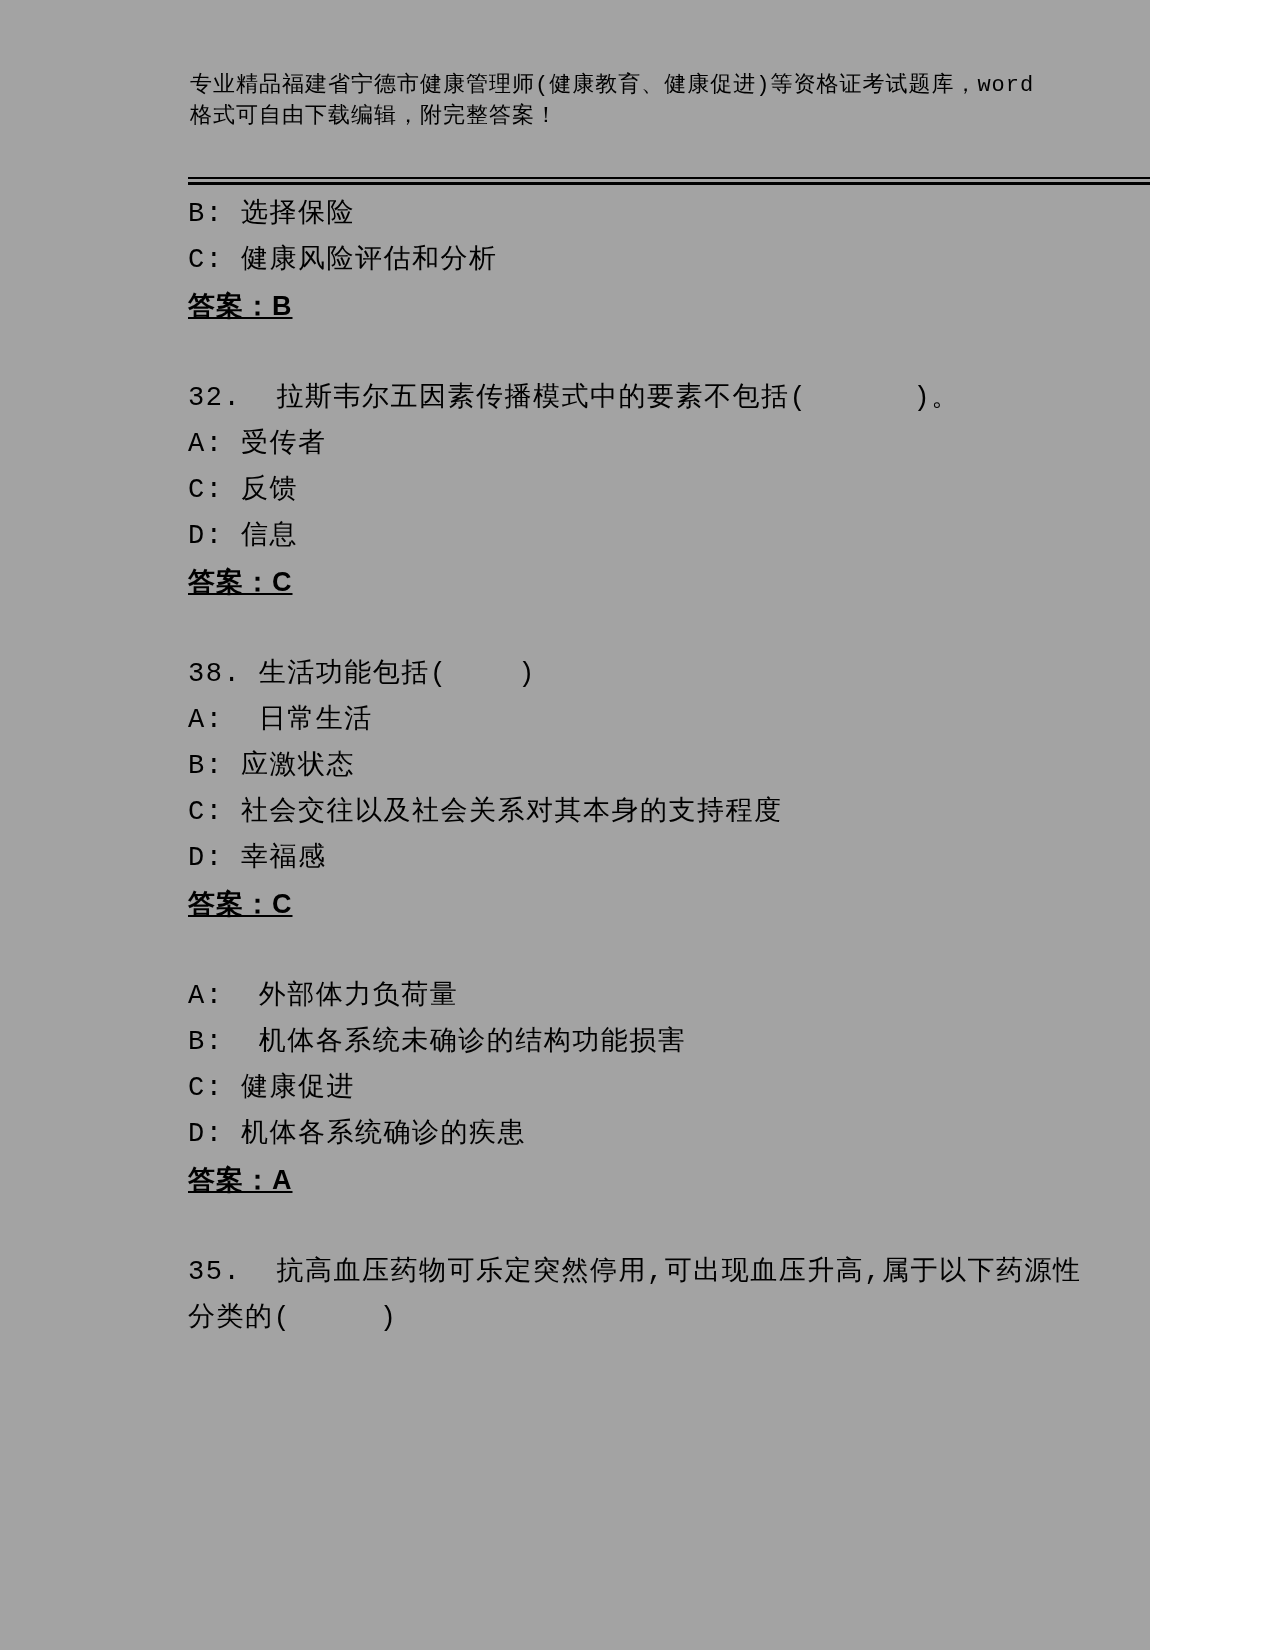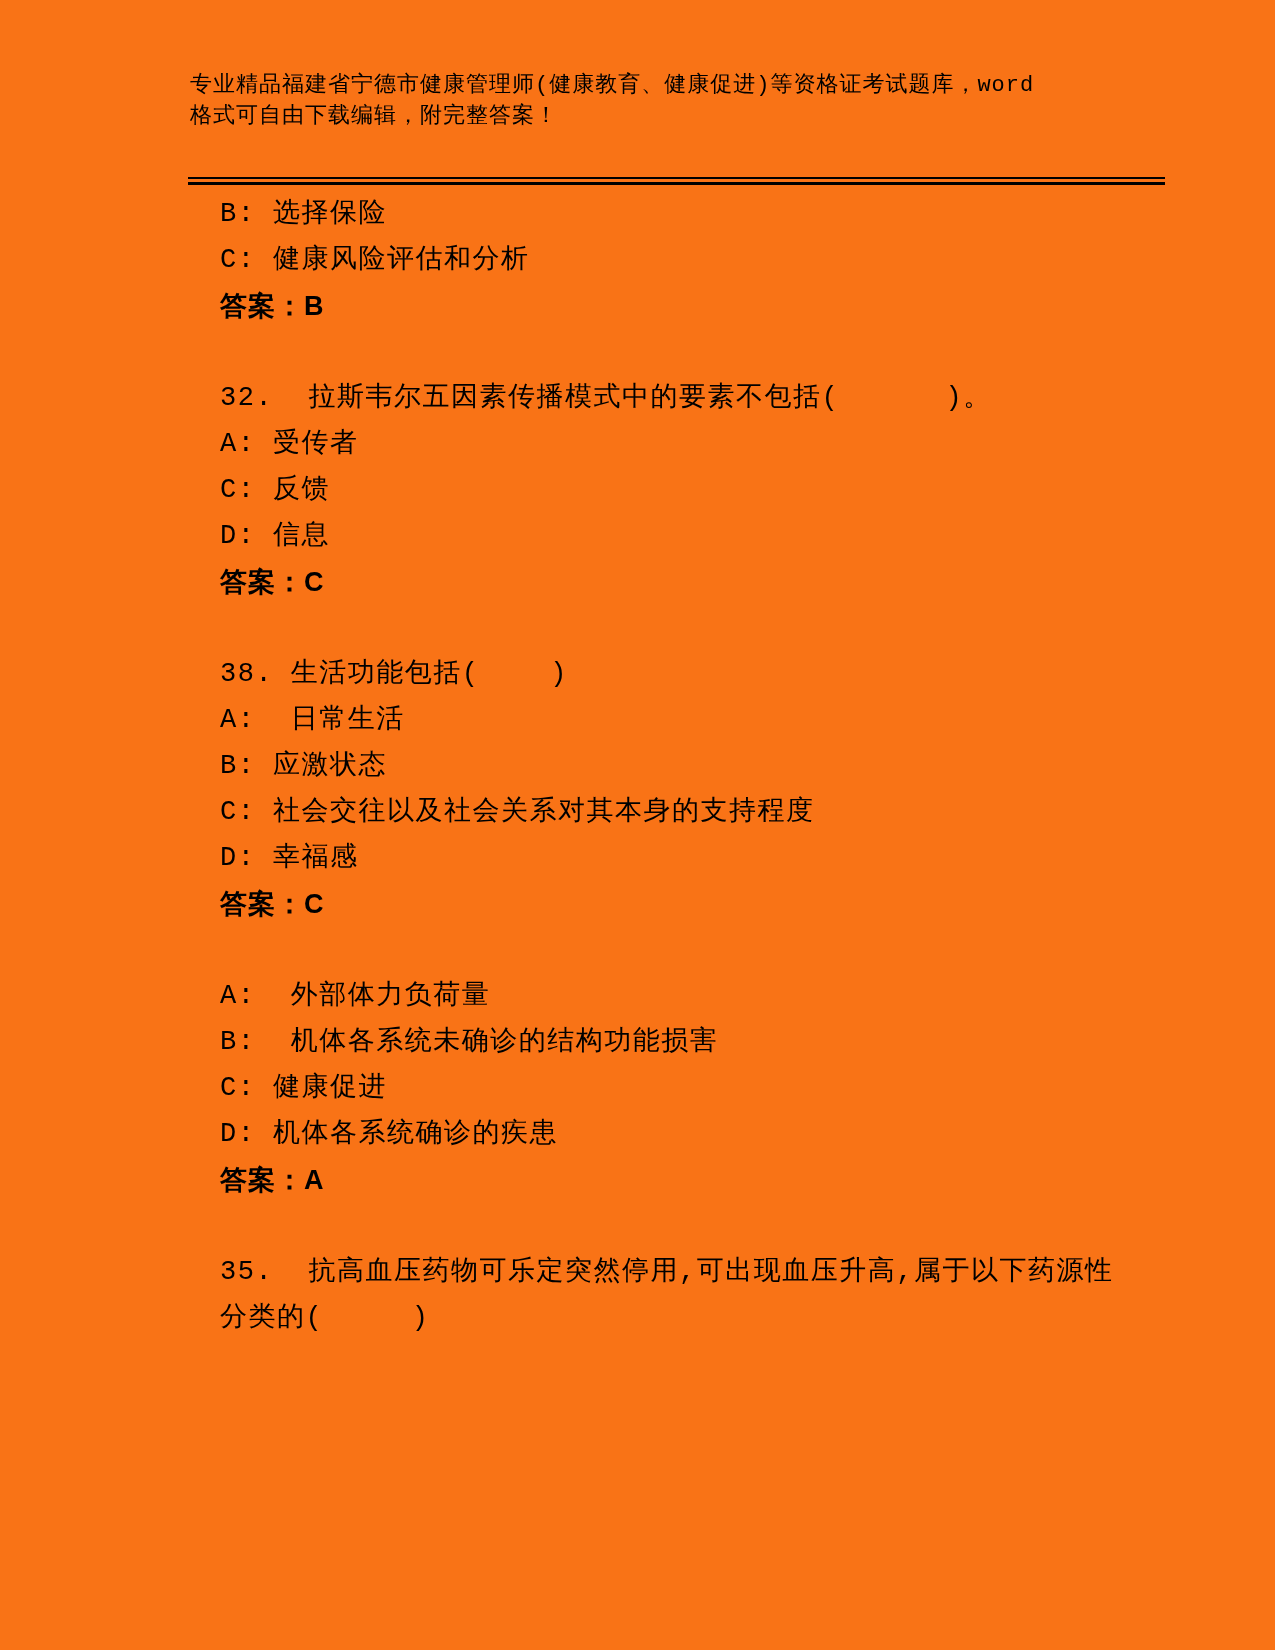--- a/index.html
+++ b/index.html
@@ -2,23 +2,23 @@
 <html><head>
 <meta charset="utf-8">
 <style>
   html, body {
     margin: 0;
     padding: 0;
     background: #ffffff;
   }
   #page {
     position: relative;
-    width: 1275px;
+    width: 1150px;
     height: 1650px;
-    background: #f97316;
+    background: #a3a3a3;
     overflow: hidden;
     color: #000000;
   }
   .header {
     position: absolute;
     left: 190px;
     top: 70px;
     width: 930px;
     font-family: "Liberation Mono", "DejaVu Sans Mono", monospace;
     font-size: 22px;
@@ -44,27 +44,27 @@
     width: 1000px;
     font-family: "Liberation Mono", "DejaVu Sans Mono", monospace;
     font-size: 27px;
     letter-spacing: 1.5px;
     color: #000000;
   }
   .line {
     height: 46px;
     line-height: 38px;
     white-space: pre;
-    margin-left: 32px;
   }
   .qgap { margin-top: 46px; }
   .answer {
     font-family: "Liberation Sans", "DejaVu Sans", sans-serif;
     font-weight: 700;
     letter-spacing: 1px;
+    text-decoration: underline;
   }
 </style>
 </head>
 <body>
 
 <div id="page">
 
   <div class="header">
     <div class="hline">专业精品福建省宁德市健康管理师(健康教育、健康促进)等资格证考试题库，word</div>
     <div class="hline">格式可自由下载编辑，附完整答案！</div>

